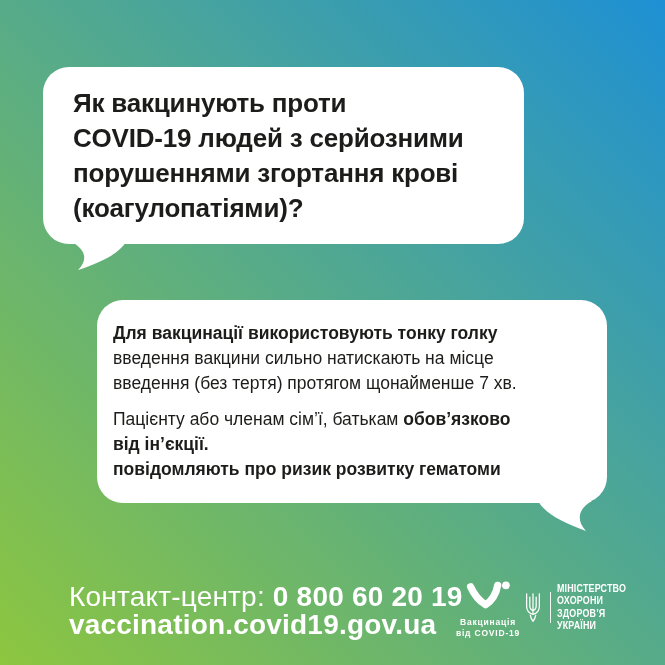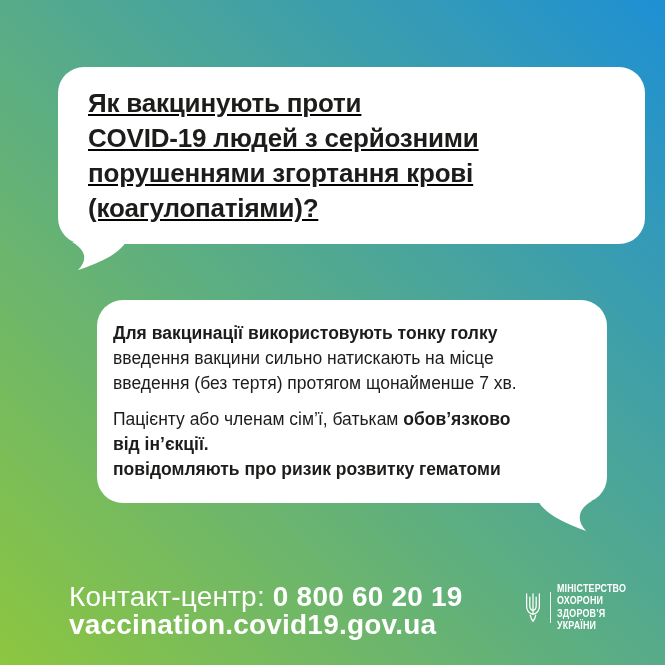--- a/index.html
+++ b/index.html
@@ -2,21 +2,21 @@
 <html><head>
 <meta charset="utf-8">
 <style>
   html,body{margin:0;padding:0;background:#333;}
   .canvas{
     position:relative;width:665px;height:665px;overflow:hidden;
     background:linear-gradient(45deg,#8dc63f 0%,#57ab89 50%,#1e90d4 100%);
     font-family:"Liberation Sans",sans-serif;
   }
   .bubble{position:absolute;background:#ffffff;border-radius:26px;}
-  .bubble1{left:58px;top:67px;width:587px;height:177px;text-decoration:underline;}
+  .bubble1{left:43px;top:67px;width:481px;height:177px;}
   .q{
     padding:19px 24px 0 30px;font-size:26px;line-height:35px;font-weight:bold;
     color:#1c1c1a;white-space:pre-line;letter-spacing:-0.2px;
   }
   .bubble2{left:97px;top:300px;width:510px;height:203px;}
   .content{padding:21px 26px 0 16px;font-size:17.5px;line-height:25px;color:#1c1c1a;}
   .para + .para{margin-top:11px;}
   .bold{font-weight:bold;}
   .tail{position:absolute;}
   .tail1{left:68px;top:242px;width:64px;height:29px;}
@@ -69,20 +69,28 @@
   </svg>
 
   <div class="contact">
     <div class="contact-line1">
       <span>Контакт-центр:</span>
       <span class="bold">0 800 60 20 19</span>
     </div>
     <div class="contact-line2 bold">vaccination.covid19.gov.ua</div>
   </div>
 
+  <div class="vlogo">
+    <svg width="48" height="31" viewBox="0 0 48 32" aria-hidden="true">
+      <path d="M6 6 C10 15 15 20.5 21.5 24.5 C28 20.5 32.5 12.5 34 4.5" fill="none" stroke="#ffffff" stroke-width="7.5" stroke-linecap="round" stroke-linejoin="round"></path>
+      <circle cx="42.5" cy="4.5" r="4" fill="#ffffff"></circle>
+    </svg>
+    <div class="vcap vcap-first">Вакцинація</div>
+    <div class="vcap">від COVID-19</div>
+  </div>
 
   <div class="ministry">
     <svg width="20" height="33" viewBox="0 0 22 34" aria-hidden="true">
       <g fill="none" stroke="#ffffff" stroke-width="1.4" stroke-linecap="round" stroke-linejoin="round">
         <path d="M4 2 V16 C4 21 7 23.5 11 24.6 C15 23.5 18 21 18 16 V2"></path>
         <path d="M11 2 V24"></path>
         <path d="M7.5 5.5 V15 C7.5 18 8.8 19.6 11 20.3 C13.2 19.6 14.5 18 14.5 15 V5.5"></path>
         <path d="M8 25.5 C8.6 28.8 9.6 30.8 11 32.2 C12.4 30.8 13.4 28.8 14 25.5"></path>
       </g>
     </svg>

